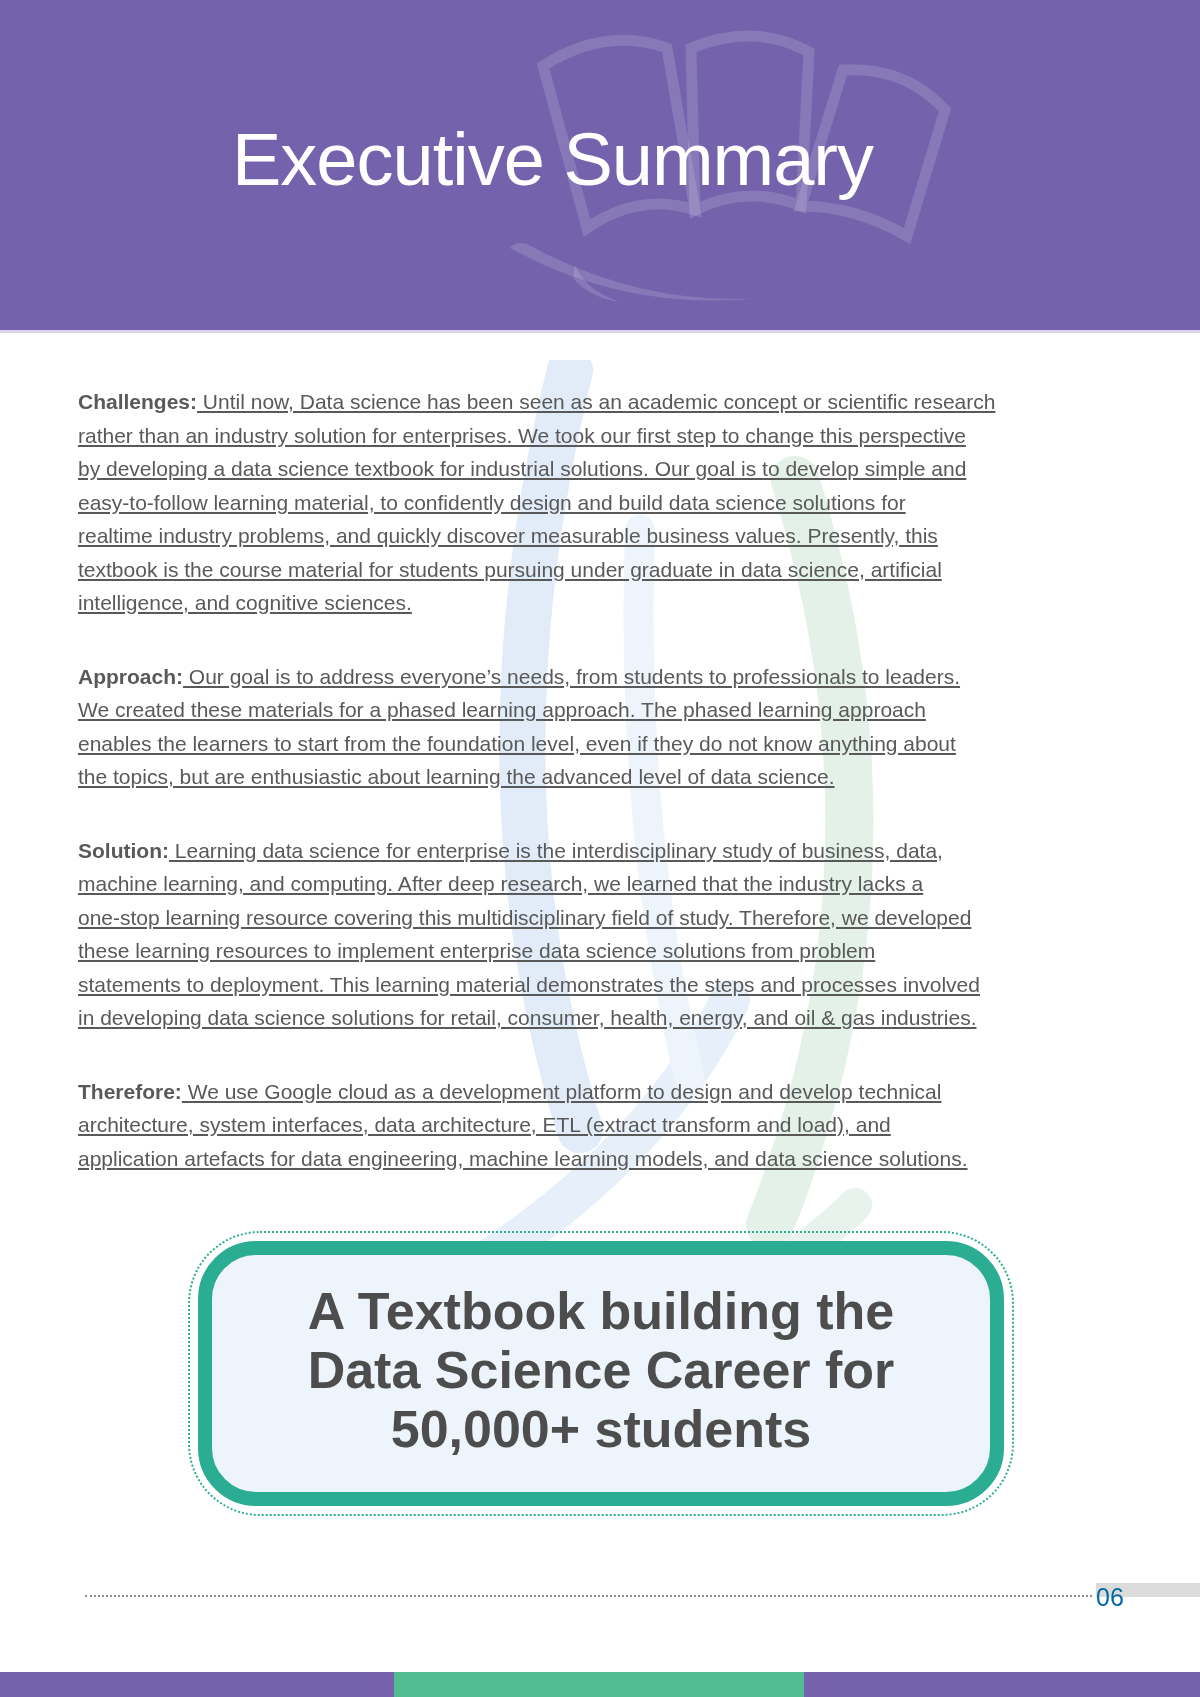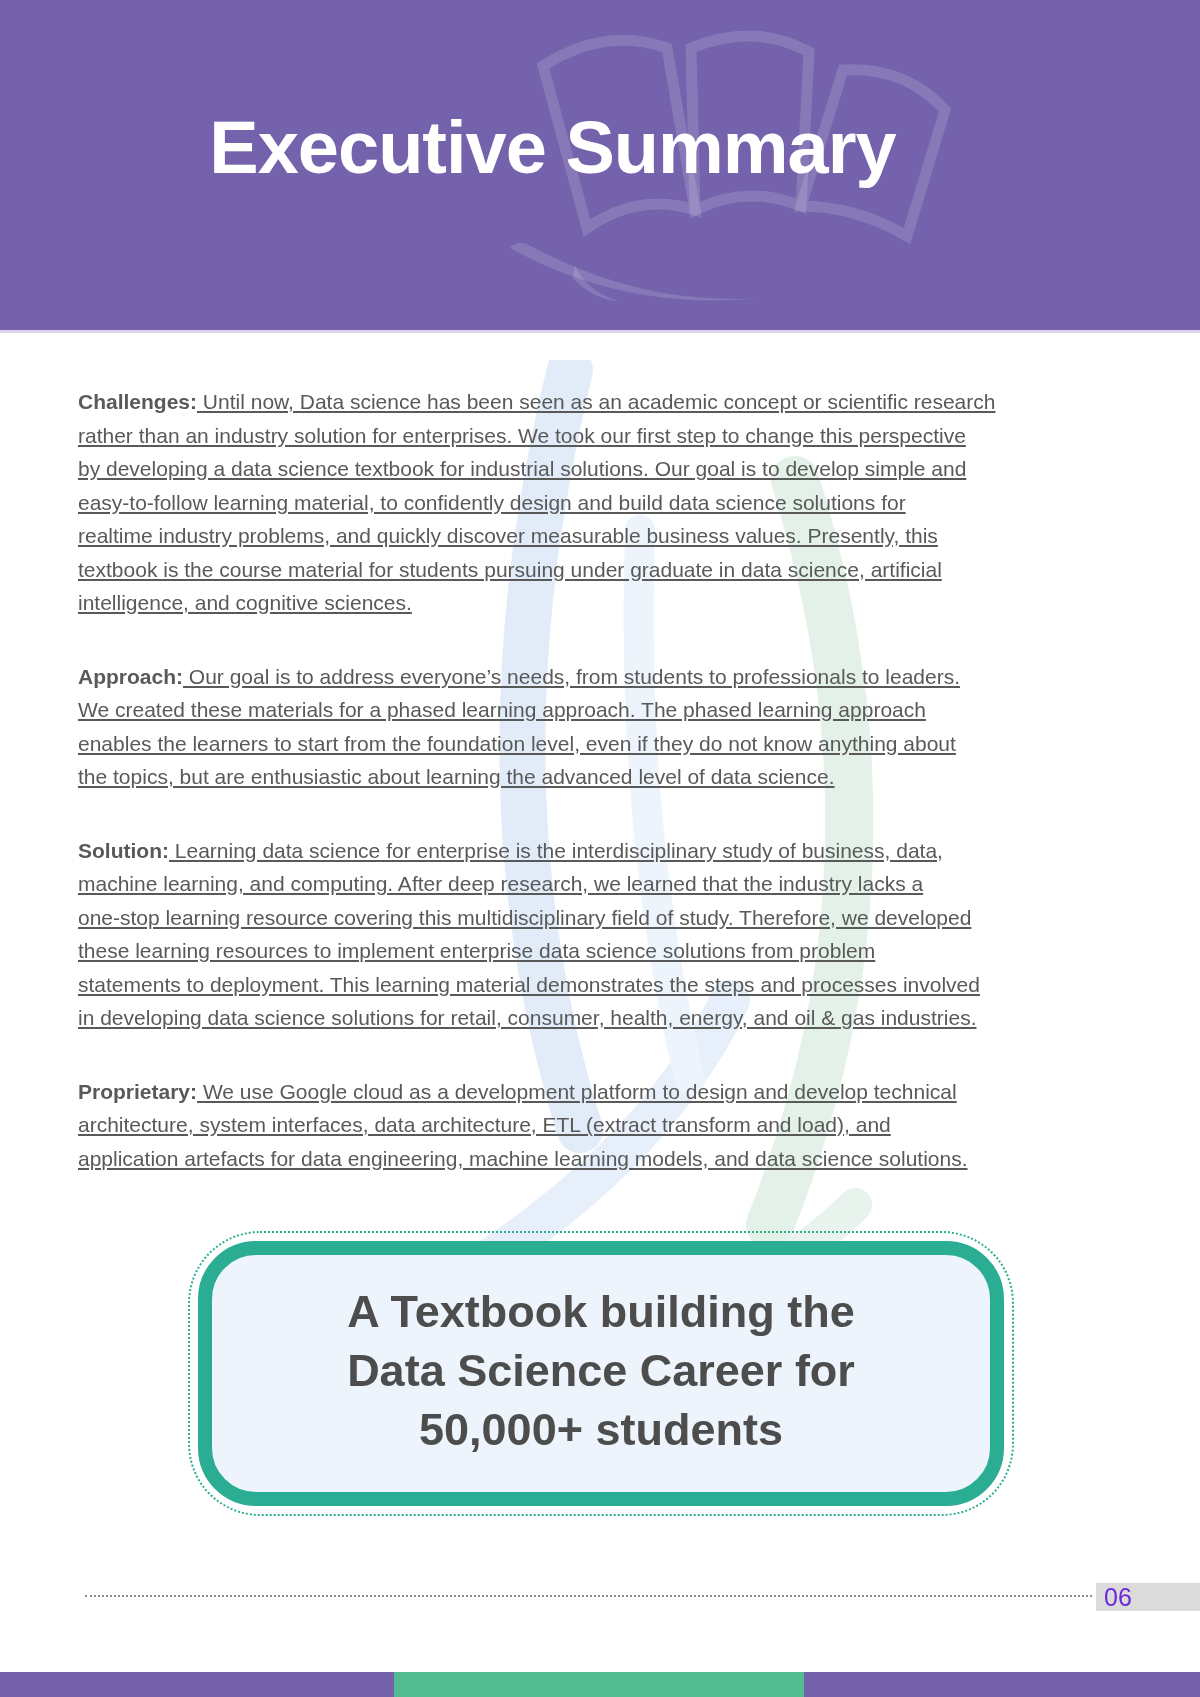--- a/index.html
+++ b/index.html
@@ -11,26 +11,26 @@
     font-family:"Liberation Sans", sans-serif;
   }
   
   .header{
     position:absolute;left:0;top:0;width:1200px;height:330px;
     background:#7462AC;
     border-bottom:3px solid #DAD3E9;
   }
   .header-watermark{position:absolute;left:455px;top:10px;pointer-events:none;}
   .page-title{
-    position:absolute;left:0;right:95px;top:88px;
+    position:absolute;left:0;right:95px;top:100px;
     margin:0;
     text-align:center;
     color:#ffffff;
     font-size:74px;
-    font-weight:700;
+    font-weight:400;
     letter-spacing:-1px;
     line-height:120px;
   }
   
   .body-watermark{position:absolute;left:210px;top:360px;pointer-events:none;}
   .body{
     position:absolute;left:0;top:333px;width:1200px;
     padding:52px 0 0 0;
     box-sizing:border-box;
   }
@@ -55,36 +55,36 @@
   .callout-inner{
     border:14px solid #2AAD92;
     border-radius:58px;
     background:#EDF4FB;
     padding:27px 18px 33px 18px;
     text-align:center;
   }
   .callout-text{
     white-space:pre-line;
     color:#4D4D4D;
-    font-size:45px;
+    font-size:52px;
     font-weight:700;
     line-height:59px;
   }
   
   .rule{
     position:absolute;left:85px;top:1595px;width:1007px;height:0;
     border-top:2px dotted #8F8F8F;
   }
   .pagenum{
-    position:absolute;right:0;top:1583px;width:104px;height:28px;
+    position:absolute;right:0;top:1583px;width:104px;height:14px;
     background:#DBDBDB;
-    color:#6d28d9;
+    color:#0369a1;
     font-size:25px;
     line-height:28px;
-    padding-left:8px;
+    padding-left:0;
     box-sizing:border-box;
   }
   .copyright{
     position:absolute;left:85px;top:1626px;
     color:#595959;
     font-size:19px;
     line-height:24px;
   }
   .bars{
     position:absolute;left:0;bottom:0;width:1200px;height:25px;
@@ -134,21 +134,21 @@
       <p class="para"><b class="plabel">Approach:</b><span class="ptext"> Our goal is to address everyone’s needs, from students to professionals to leaders.
 We created these materials for a phased learning approach. The phased learning approach
 enables the learners to start from the foundation level, even if they do not know anything about
 the topics, but are enthusiastic about learning the advanced level of data science.</span></p>
       <p class="para"><b class="plabel">Solution:</b><span class="ptext"> Learning data science for enterprise is the interdisciplinary study of business, data,
 machine learning, and computing. After deep research, we learned that the industry lacks a
 one-stop learning resource covering this multidisciplinary field of study. Therefore, we developed
 these learning resources to implement enterprise data science solutions from problem
 statements to deployment. This learning material demonstrates the steps and processes involved
 in developing data science solutions for retail, consumer, health, energy, and oil &amp; gas industries.</span></p>
-      <p class="para"><b class="plabel">Proprietary:</b><span class="ptext"> We use Google cloud as a development platform to design and develop technical
+      <p class="para"><b class="plabel">Therefore:</b><span class="ptext"> We use Google cloud as a development platform to design and develop technical
 architecture, system interfaces, data architecture, ETL (extract transform and load), and
 application artefacts for data engineering, machine learning models, and data science solutions.</span></p>
 
       <div class="callout-outer">
         <div class="callout-inner">
           <div class="callout-text">A Textbook building the
 Data Science Career for
 50,000+ students</div>
         </div>
       </div>

